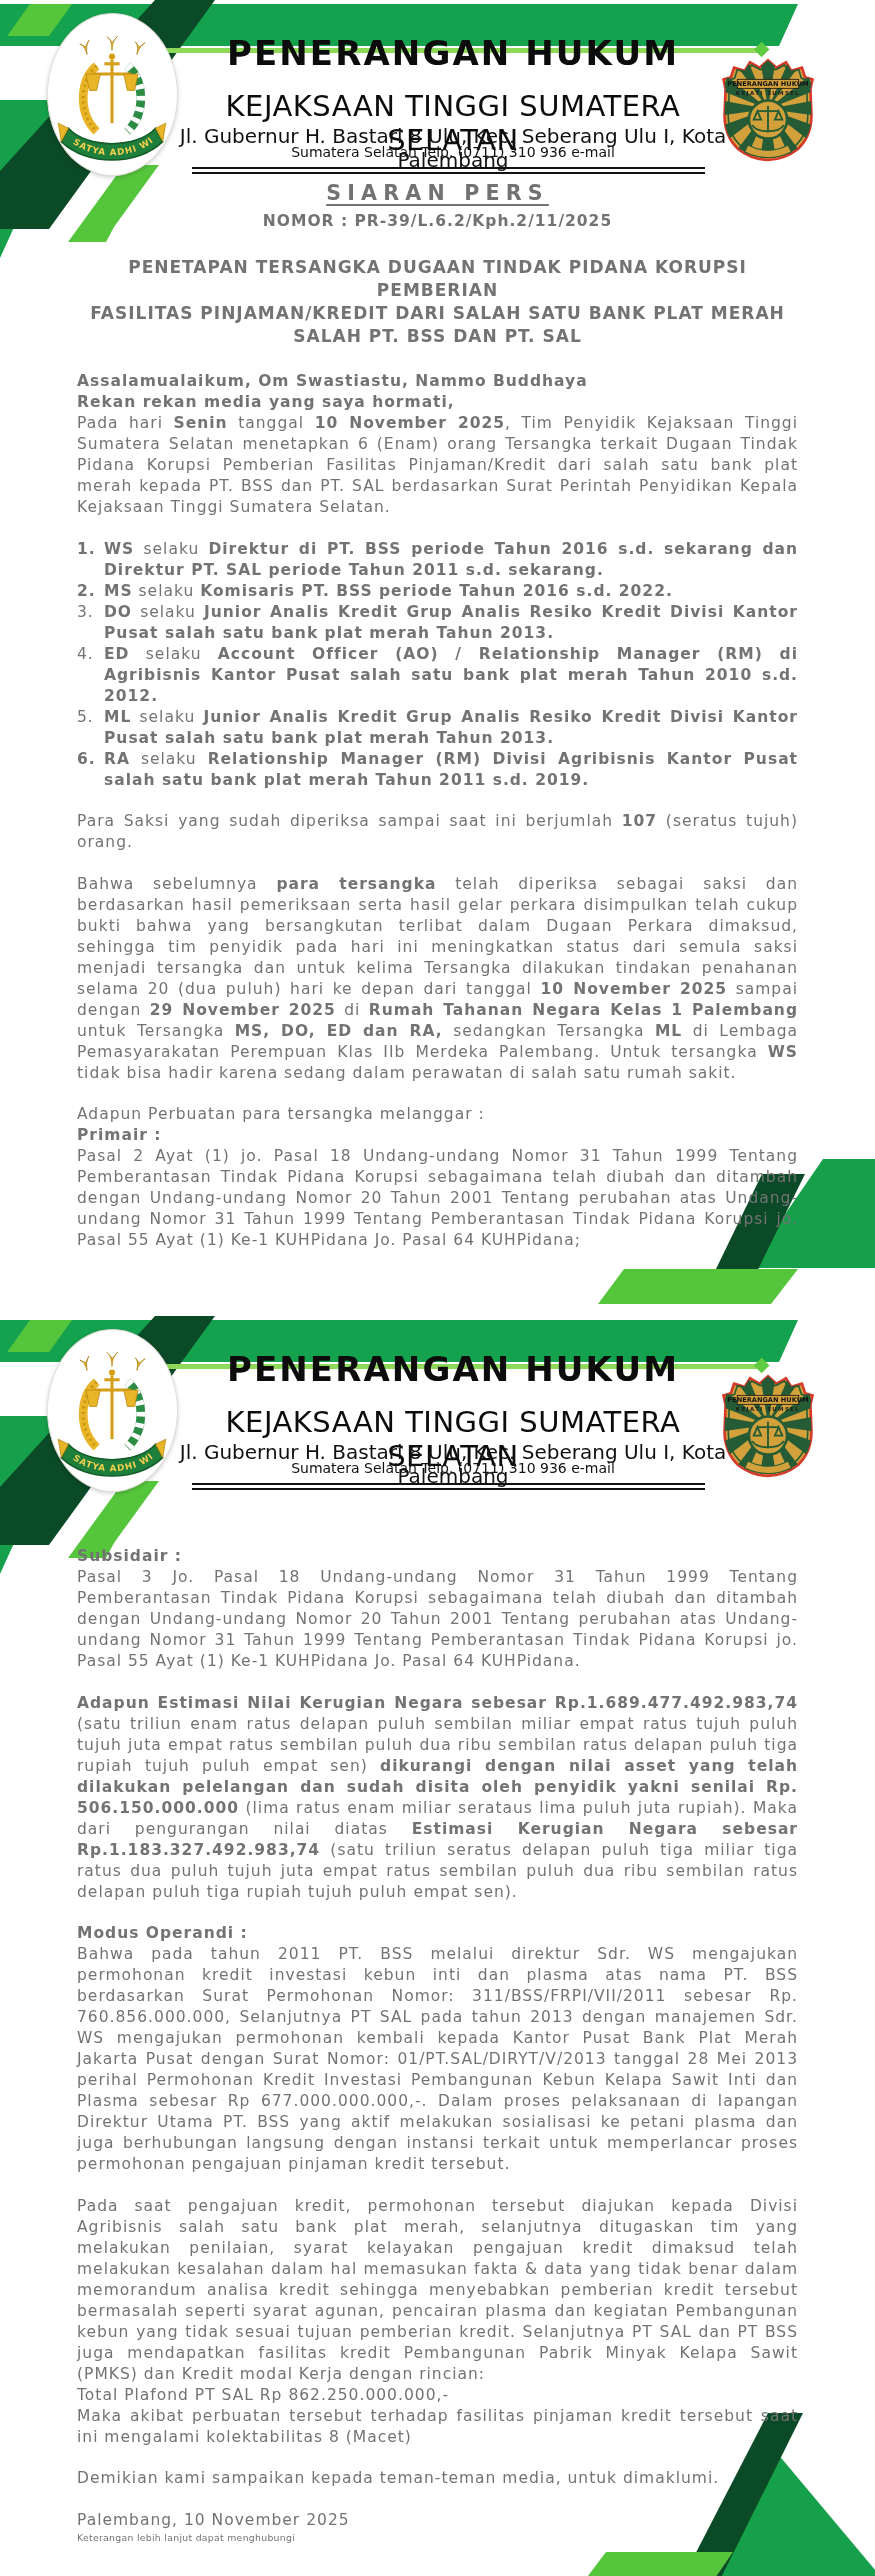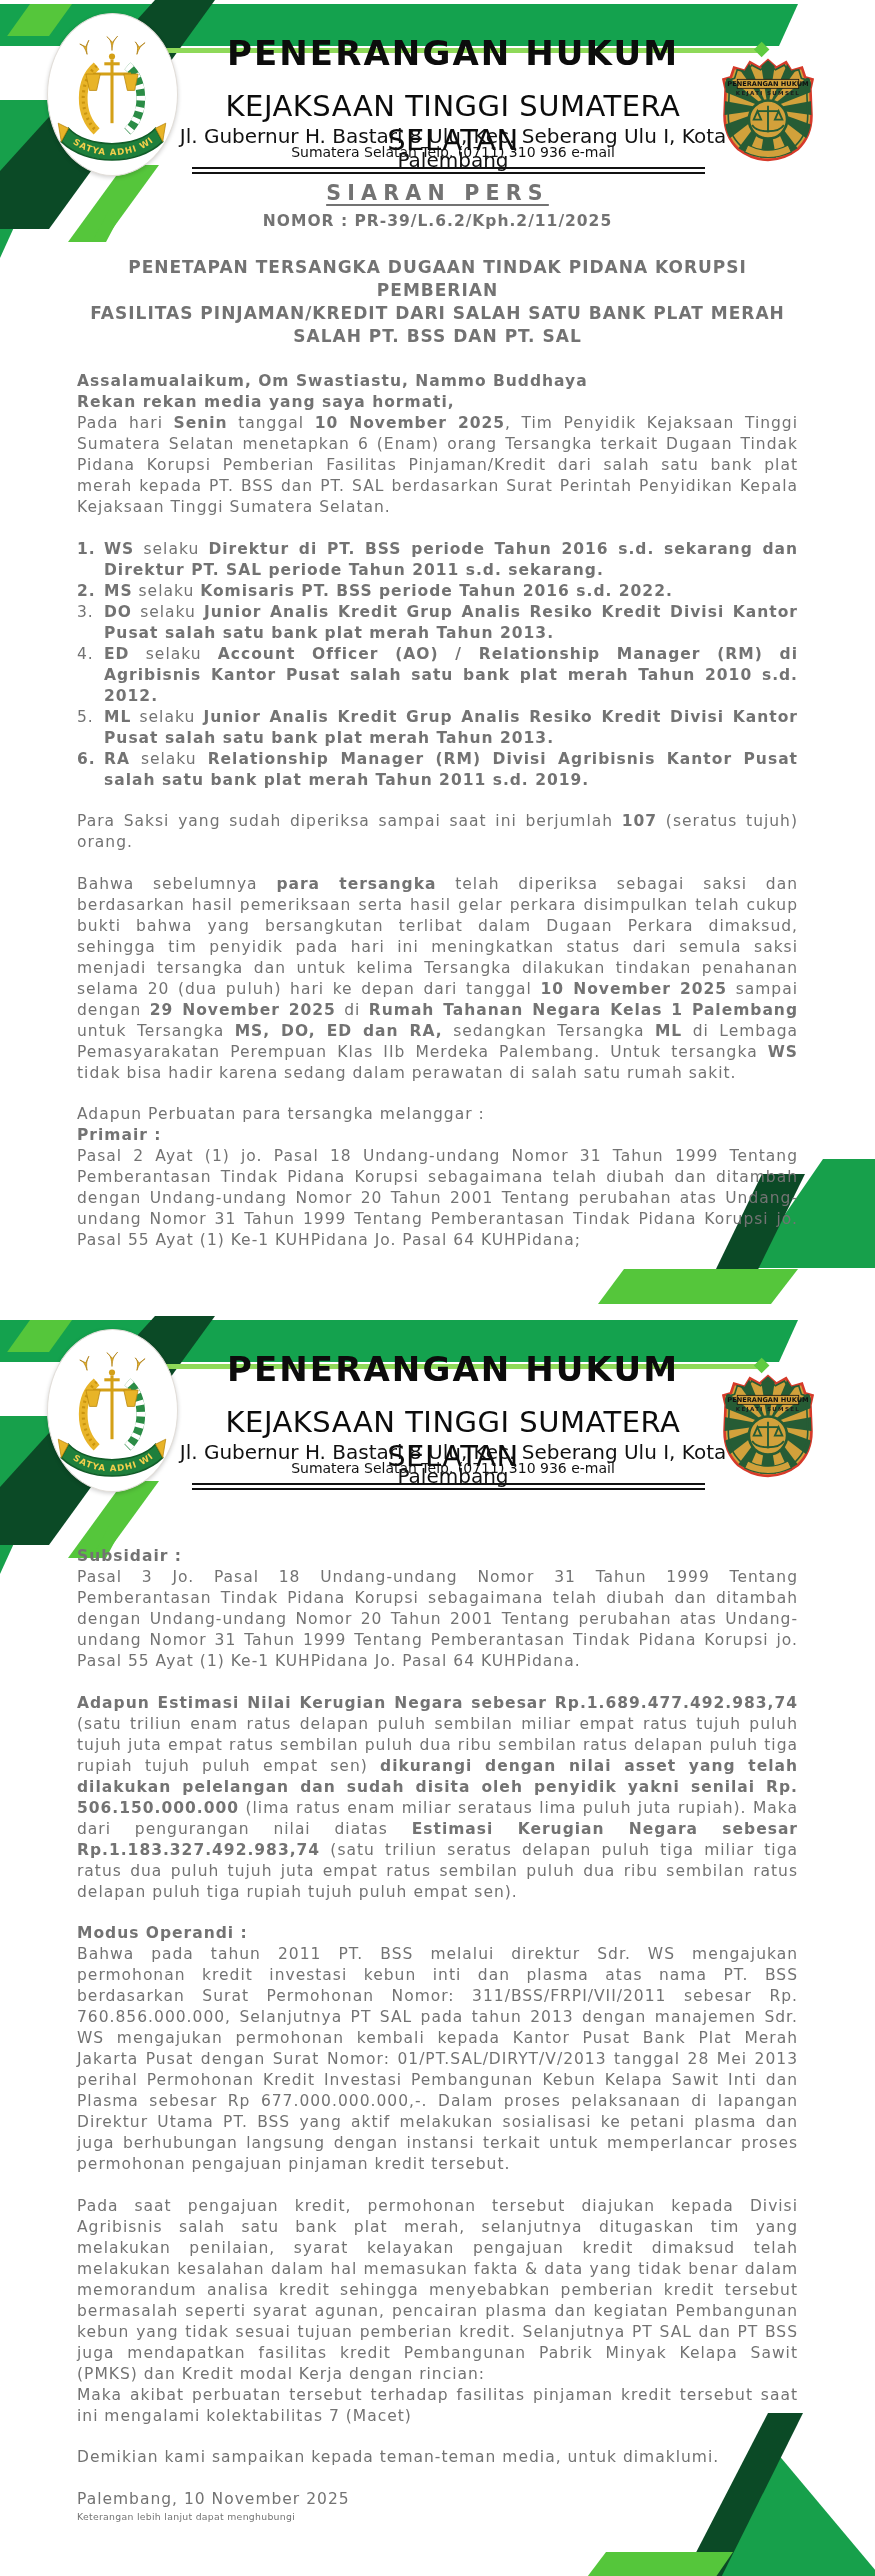--- a/index.html
+++ b/index.html
@@ -302,21 +302,22 @@
     <div id="page2-blocks">
         <div class="blk-left"><b>Subsidair :</b></div>
         <div class="blk-p"><span>Pasal 3 Jo. Pasal 18 Undang-undang Nomor 31 Tahun 1999 Tentang Pemberantasan Tindak Pidana Korupsi sebagaimana telah diubah dan ditambah dengan Undang-undang Nomor 20 Tahun 2001 Tentang perubahan atas Undang-undang Nomor 31 Tahun 1999 Tentang Pemberantasan Tindak Pidana Korupsi jo. Pasal 55 Ayat (1) Ke-1 KUHPidana Jo. Pasal 64 KUHPidana.</span></div>
         <div class="spacer"></div>
         <div class="blk-p"><b>Adapun Estimasi Nilai Kerugian Negara sebesar Rp.1.689.477.492.983,74</b><span> (satu triliun enam ratus delapan puluh sembilan miliar empat ratus tujuh puluh tujuh juta empat ratus sembilan puluh dua ribu sembilan ratus delapan puluh tiga rupiah tujuh puluh empat sen) </span><b>dikurangi dengan nilai asset yang telah dilakukan pelelangan dan sudah disita oleh penyidik yakni senilai Rp. 506.150.000.000</b><span> (lima ratus enam miliar serataus lima puluh juta rupiah). Maka dari pengurangan nilai diatas </span><b>Estimasi Kerugian Negara sebesar Rp.1.183.327.492.983,74</b><span> (satu triliun seratus delapan puluh tiga miliar tiga ratus dua puluh tujuh juta empat ratus sembilan puluh dua ribu sembilan ratus delapan puluh tiga rupiah tujuh puluh empat sen).</span></div>
         <div class="spacer"></div>
         <div class="blk-left"><b>Modus Operandi :</b></div>
         <div class="blk-p"><span>Bahwa pada tahun 2011 PT. BSS melalui direktur Sdr. WS mengajukan permohonan kredit investasi kebun inti dan plasma atas nama PT. BSS berdasarkan Surat Permohonan Nomor: 311/BSS/FRPI/VII/2011 sebesar Rp. 760.856.000.000, Selanjutnya PT SAL pada tahun 2013 dengan manajemen Sdr. WS mengajukan permohonan kembali kepada Kantor Pusat Bank Plat Merah Jakarta Pusat dengan Surat Nomor: 01/PT.SAL/DIRYT/V/2013 tanggal 28 Mei 2013 perihal Permohonan Kredit Investasi Pembangunan Kebun Kelapa Sawit Inti dan Plasma sebesar Rp 677.000.000.000,-. Dalam proses pelaksanaan di lapangan Direktur Utama PT. BSS yang aktif melakukan sosialisasi ke petani plasma dan juga berhubungan langsung dengan instansi terkait untuk memperlancar proses permohonan pengajuan pinjaman kredit tersebut.</span></div>
         <div class="spacer"></div>
         <div class="blk-p"><span>Pada saat pengajuan kredit, permohonan tersebut diajukan kepada Divisi Agribisnis salah satu bank plat merah, selanjutnya ditugaskan tim yang melakukan penilaian, syarat kelayakan pengajuan kredit dimaksud telah melakukan kesalahan dalam hal memasukan fakta &amp; data yang tidak benar dalam memorandum analisa kredit sehingga menyebabkan pemberian kredit tersebut bermasalah seperti syarat agunan, pencairan plasma dan kegiatan Pembangunan kebun yang tidak sesuai tujuan pemberian kredit. Selanjutnya PT SAL dan PT BSS juga mendapatkan fasilitas kredit Pembangunan Pabrik Minyak Kelapa Sawit (PMKS) dan Kredit modal Kerja dengan rincian:</span></div>
-        <div class="blk-p"><span>Maka akibat perbuatan tersebut terhadap fasilitas pinjaman kredit tersebut saat ini mengalami kolektabilitas 7 (Macet)</span></div>
+        <div class="blk-left"><span>Total Plafond PT SAL Rp 862.250.000.000,-</span></div>
+        <div class="blk-p"><span>Maka akibat perbuatan tersebut terhadap fasilitas pinjaman kredit tersebut saat ini mengalami kolektabilitas 8 (Macet)</span></div>
         <div class="spacer"></div>
         <div class="blk-left"><span>Demikian kami sampaikan kepada teman-teman media, untuk dimaklumi.</span></div>
         <div class="spacer"></div>
         <div class="blk-left"><span>Palembang, 10 November 2025</span></div>
         <div class="blk-left small"><span>Keterangan lebih lanjut dapat menghubungi</span></div>
       </div>
   </div>
 </div>
 
 

